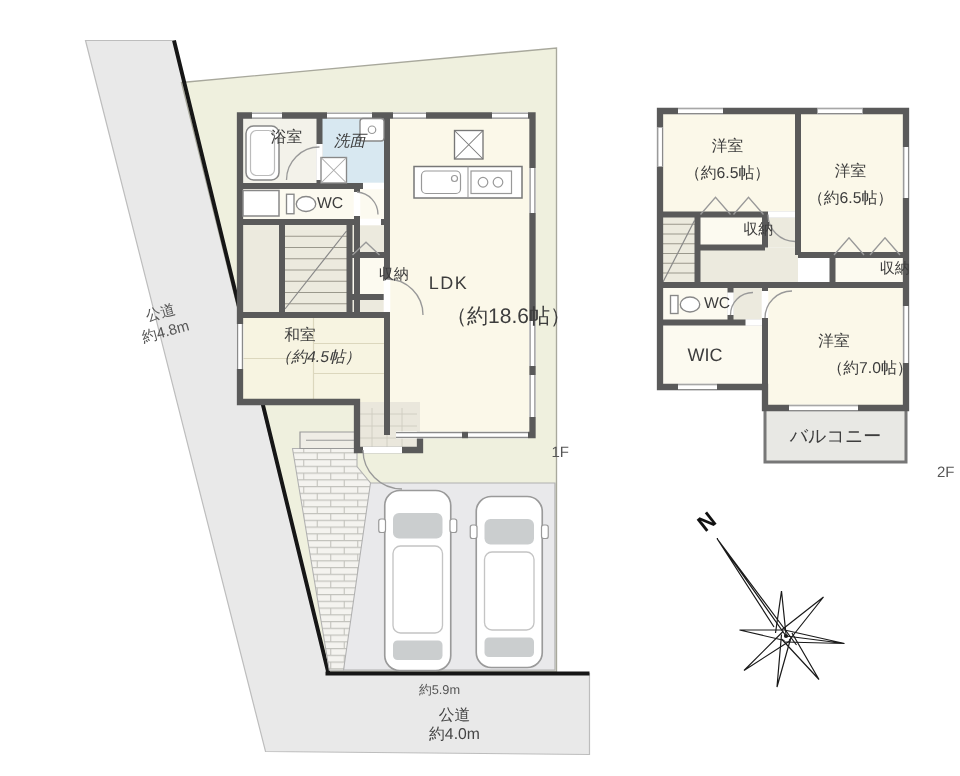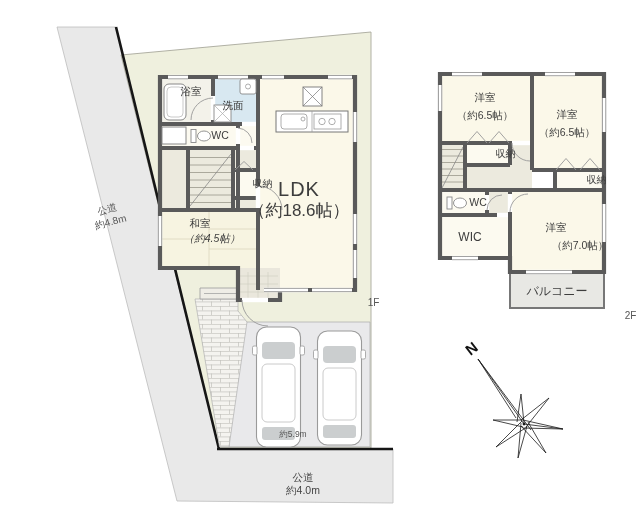--- a/index.html
+++ b/index.html
@@ -6,22 +6,22 @@
   #canvas{position:relative;width:640px;height:517px;background:#fff;overflow:hidden;
           font-family:"Liberation Sans","DejaVu Sans",sans-serif;}
   #canvas svg{position:absolute;left:0;top:0;}
   .lbl{position:absolute;transform:translate(-50%,-50%);color:#3d3d3d;white-space:nowrap;
        text-align:center;line-height:1.25;}
   .s8{font-size:8.5px;color:#555;}
   .s10{font-size:10px;padding-left:35px;}
   .s10g{font-size:10px;color:#555;}
   .s105{font-size:10.5px;}
   .s11{font-size:12px;}
-  .s115{font-size:17px;}
-  .s15{font-size:20px;letter-spacing:1px;}
+  .s115{font-size:14px;margin-left:40px;}
+  .s15{font-size:12px;letter-spacing:1px;}
   .rotroad{transform:translate(-50%,-50%) rotate(-15deg);}
   .rotn{transform:translate(-50%,-50%) rotate(-38deg);font-weight:bold;font-size:15px;color:#111;}
 </style>
 </head>
 <body>
 
 <div id="canvas">
 <svg width="640" height="517" viewBox="0 0 640 517">
   <defs>
     <pattern id="bricks" width="18" height="9" patternUnits="userSpaceOnUse">
@@ -238,30 +238,30 @@
     <path d="M522,421 L496,447 L527,427"></path>
     <path d="M523,420 L493,420 L523,427"></path>
     <circle cx="524" cy="424" r="1.4" fill="#1a1a1a" stroke="none"></circle>
   </g>
 </svg>
 
 <div class="lbl rotroad s10g" style="left:109px;top:216px;">
   <span style="display:block">公道</span>
   <span style="display:block">約4.8m</span>
 </div>
-<div class="lbl s8" style="left:293px;top:434px;">約5.9m</div>
+<div class="lbl s8" style="left:293px;top:460px;">約5.9m</div>
 <div class="lbl s105" style="left:303px;top:484px;color:#444;">
   <span style="display:block">公道</span>
   <span style="display:block">約4.0m</span>
 </div>
 <div class="lbl s10" style="left:356px;top:303px;color:#555;">1F</div>
 <div class="lbl s10" style="left:613px;top:316px;color:#555;">2F</div>
 
 <div class="lbl s105" style="left:191px;top:92px;">浴室</div>
-<div class="lbl s105" style="left:233px;top:106px;">洗面</div>
+<div class="lbl s105" style="left:233px;top:95px;font-style:italic;">洗面</div>
 <div class="lbl s105" style="left:220px;top:136px;">WC</div>
 <div class="lbl s10" style="left:245px;top:184px;">収納</div>
 <div class="lbl s15" style="left:299px;top:189px;">LDK</div>
 <div class="lbl s115" style="left:299px;top:211px;">（約18.6帖）</div>
 <div class="lbl s105" style="left:200px;top:224px;">和室</div>
 <div class="lbl s105" style="left:212px;top:239px;font-style:italic;">（約4.5帖）</div>
 
 <div class="lbl s105" style="left:485px;top:98px;">洋室</div>
 <div class="lbl s105" style="left:485px;top:116px;">（約6.5帖）</div>
 <div class="lbl s105" style="left:567px;top:115px;">洋室</div>

